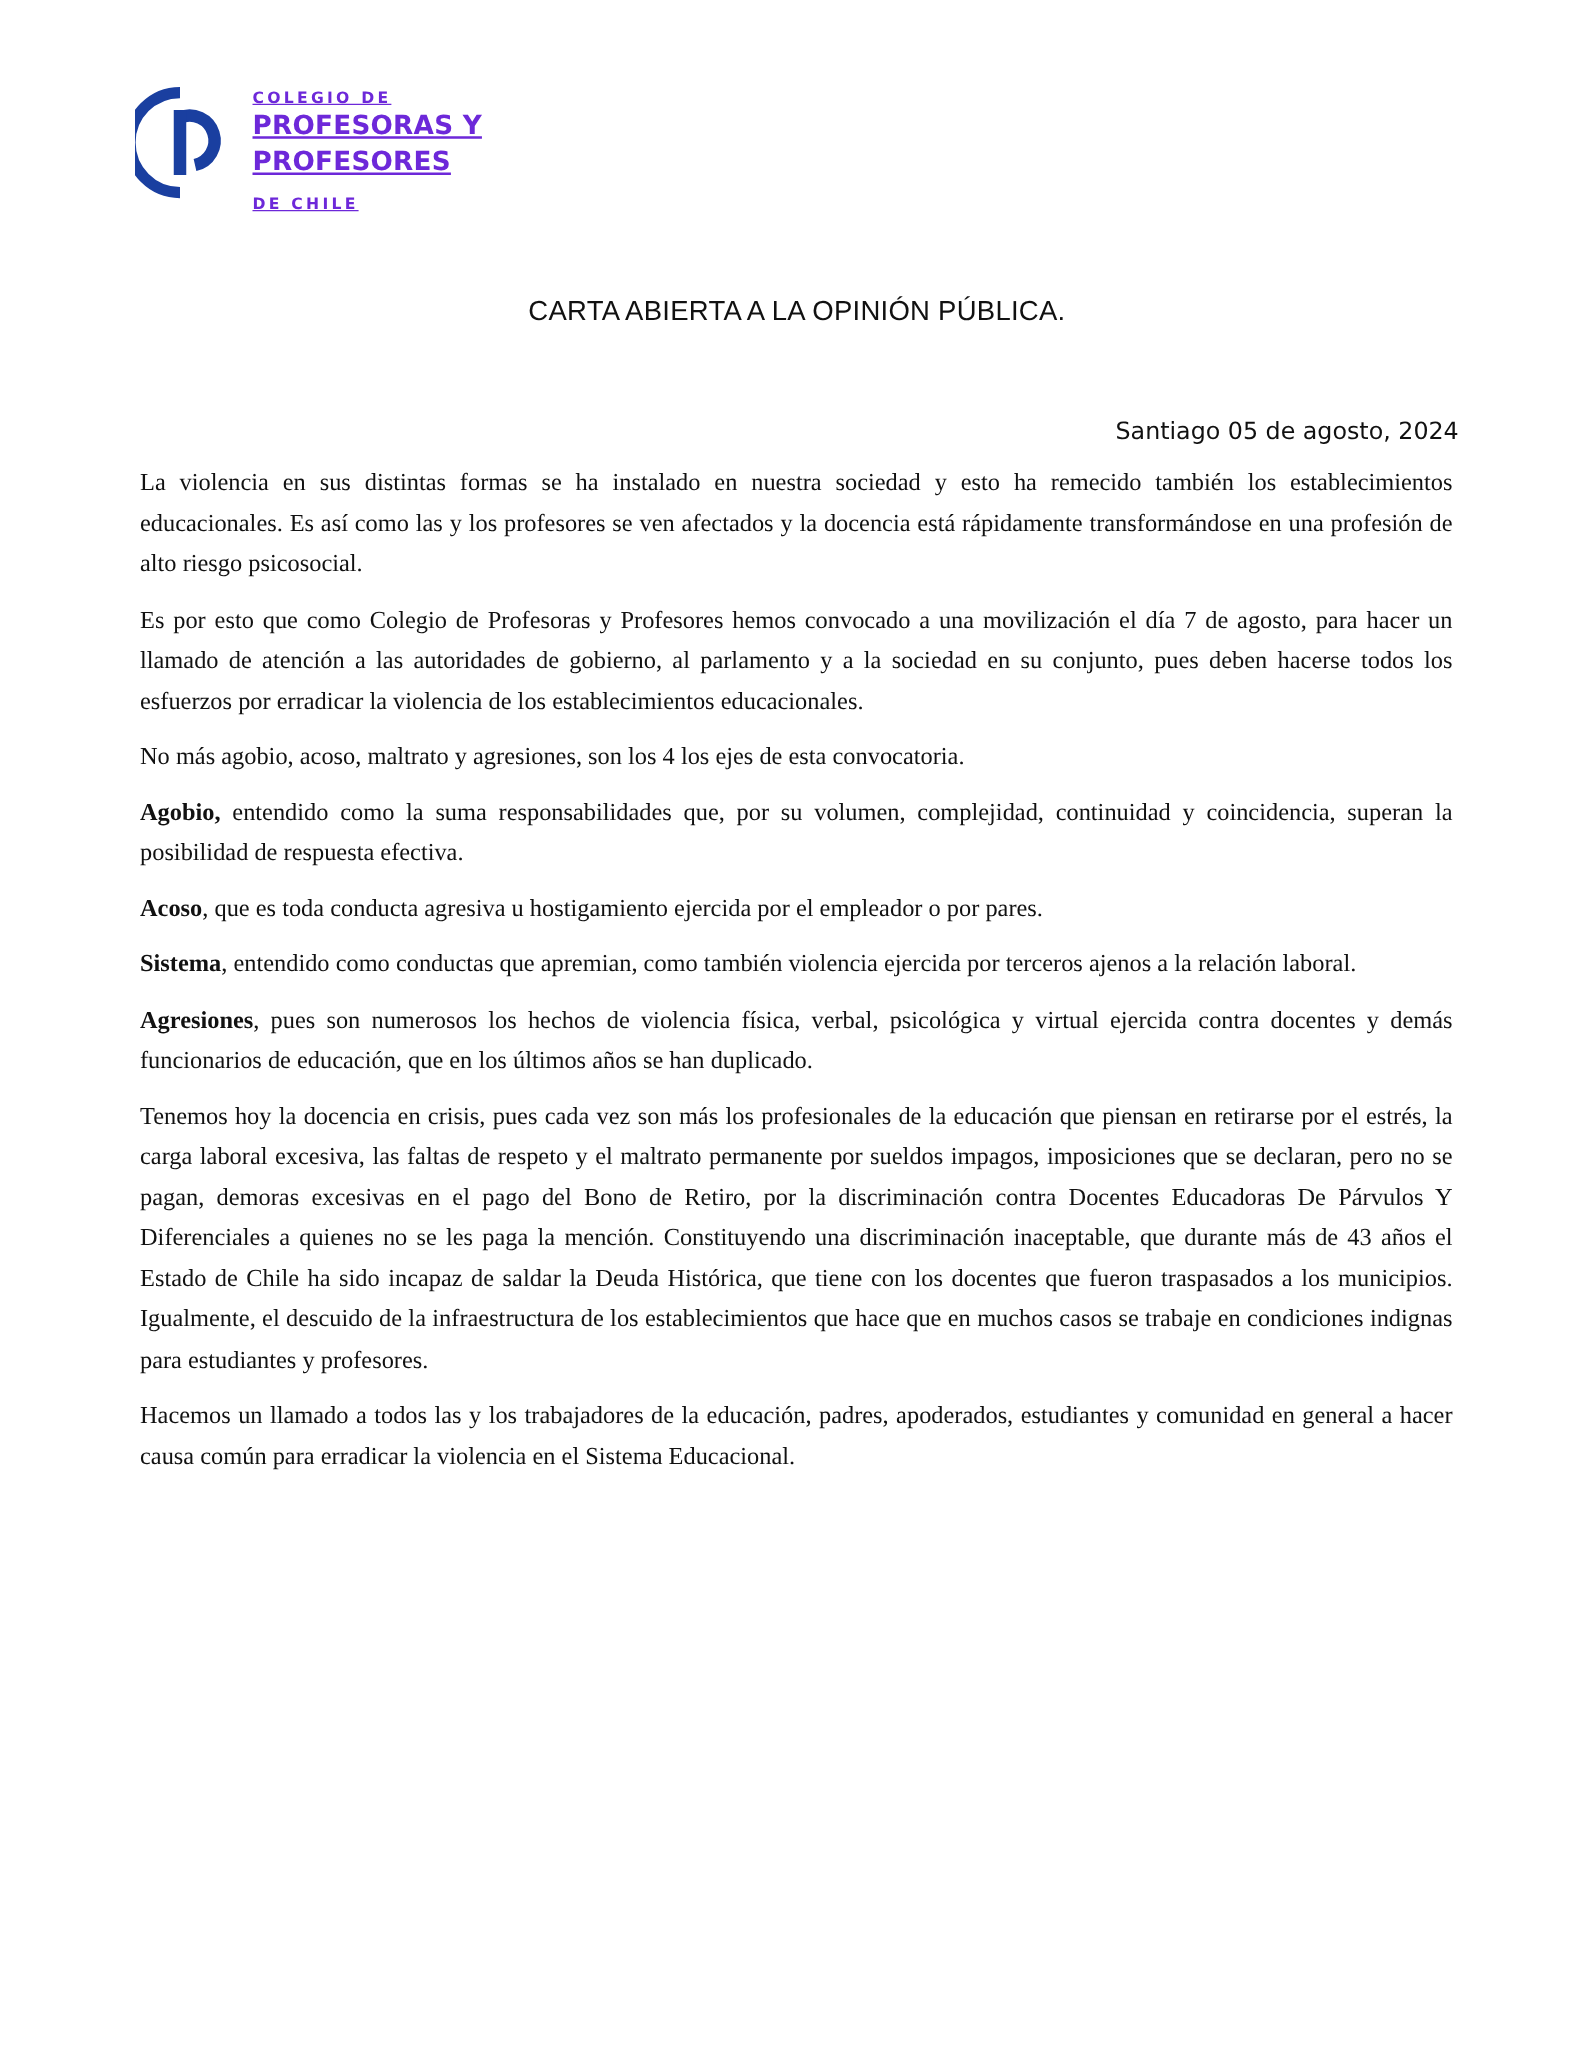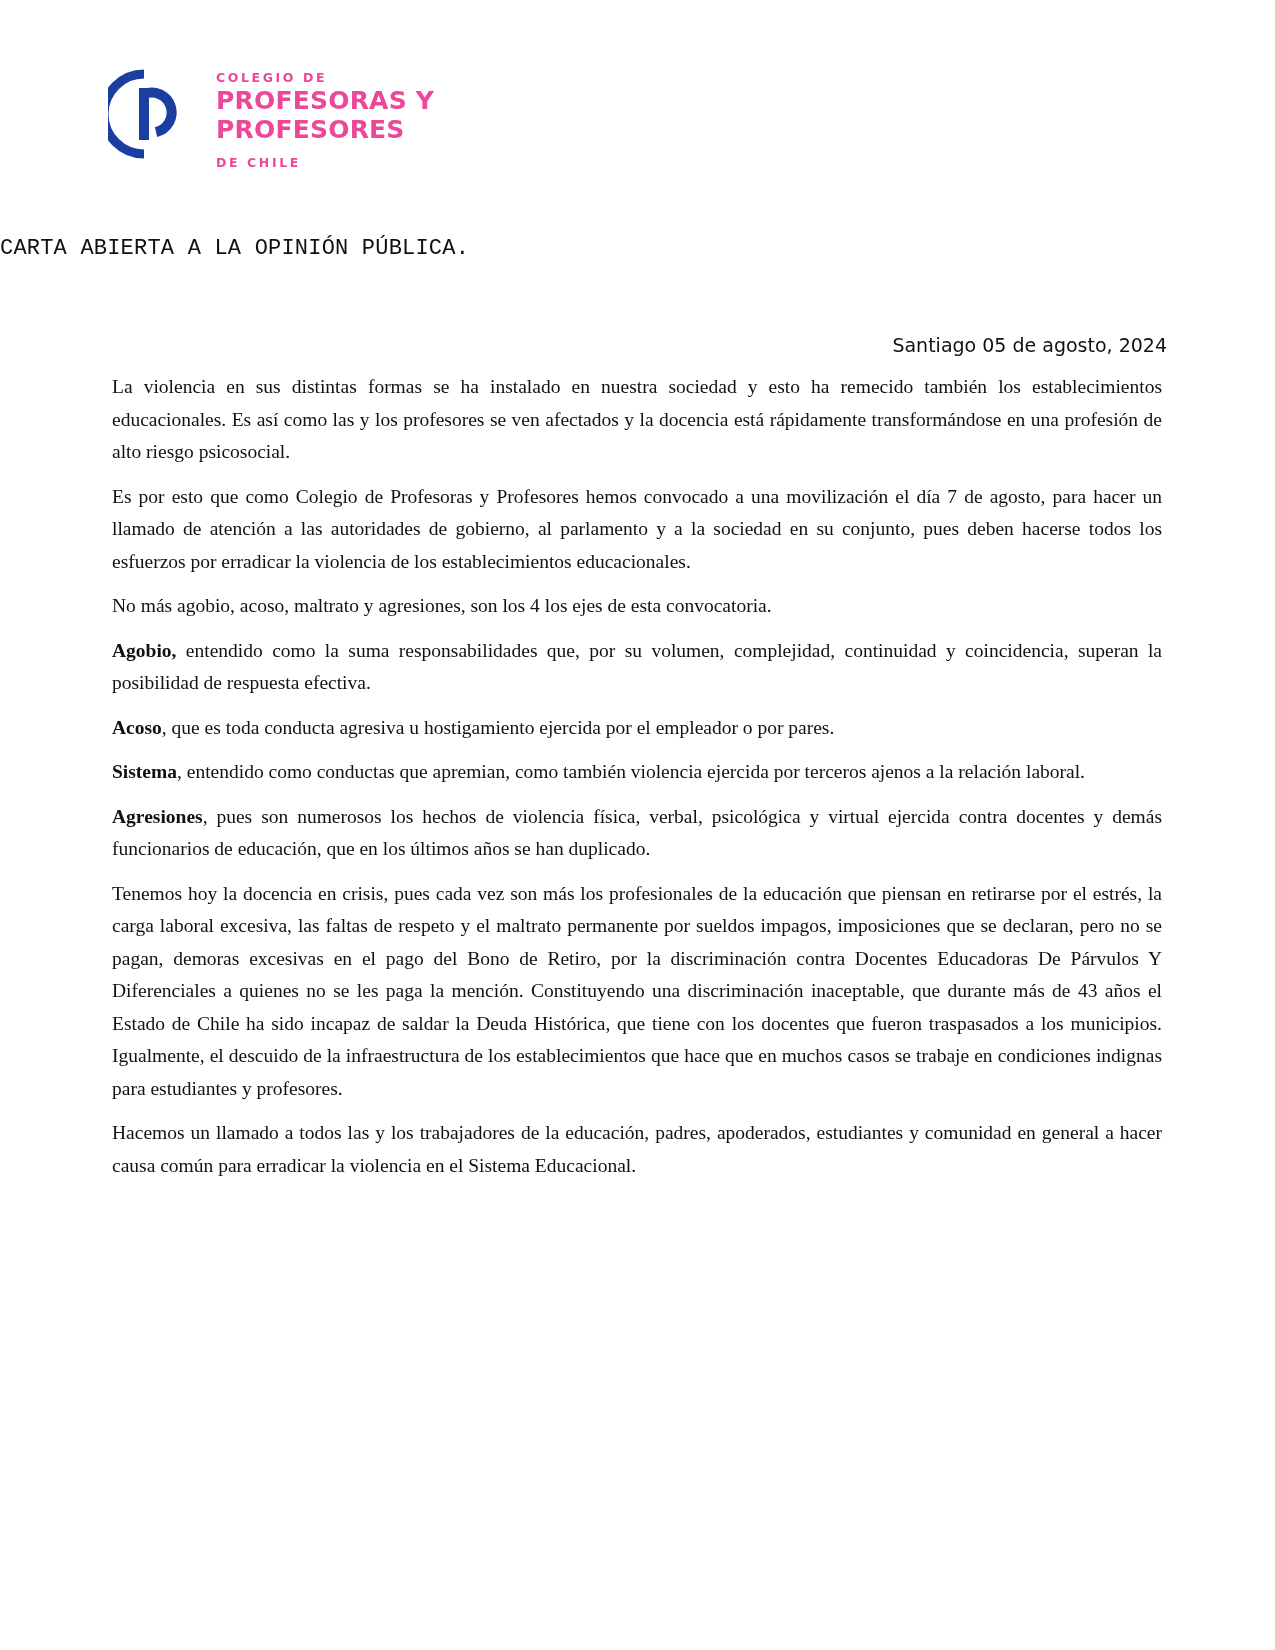--- a/index.html
+++ b/index.html
@@ -1,24 +1,24 @@
 <!DOCTYPE html>
 <html><head>
 <meta charset="utf-8">
 <style>
   html, body { margin:0; padding:0; background:#ffffff; }
   body { width:1275px; height:1650px; position:relative; overflow:hidden; color:#111; }
   .logo { position:absolute; left:108px; top:68px; width:330px; height:92px; }
   .logo-mark { position:absolute; left:0; top:0; width:76px; height:92px; }
-  .logo-text { position:absolute; left:108px; top:2px; font-family:"DejaVu Sans", sans-serif; font-weight:bold; color:#ec4899; }
+  .logo-text { position:absolute; left:94px; top:2px; font-family:"DejaVu Sans", sans-serif; font-weight:bold; color:#6d28d9;text-decoration:underline; }
   .logo-small { font-size:12.5px; letter-spacing:2.6px; line-height:16px; }
-  .logo-big { font-size:25px; letter-spacing:0.2px; line-height:29px; }
+  .logo-big { font-size:21px; letter-spacing:0.2px; line-height:29px; }
   .logo-small.bottom { margin-top:11px; }
-  .title { position:absolute; top:236px; left:0; width:1275px; text-align:left;
-           font-family:Liberation Mono, monospace; font-size:22px; letter-spacing:0.2px; }
+  .title { position:absolute; top:236px; left:0; width:1275px; text-align:center;
+           font-family:Liberation Sans, sans-serif; font-size:22px; letter-spacing:0.2px; }
   .date { position:absolute; top:334px; right:108px; font-family:"DejaVu Sans", sans-serif; font-size:19px; }
   .body-text { position:absolute; top:371px; left:112px; width:1050px;
                font-family:Liberation Serif, serif; font-size:19.5px; line-height:32.5px; text-align:justify; }
   .body-text p { margin:0 0 12px 0; }
   .body-text b { font-weight:bold; }
 </style>
 </head>
 <body>
 
 <div class="logo">

